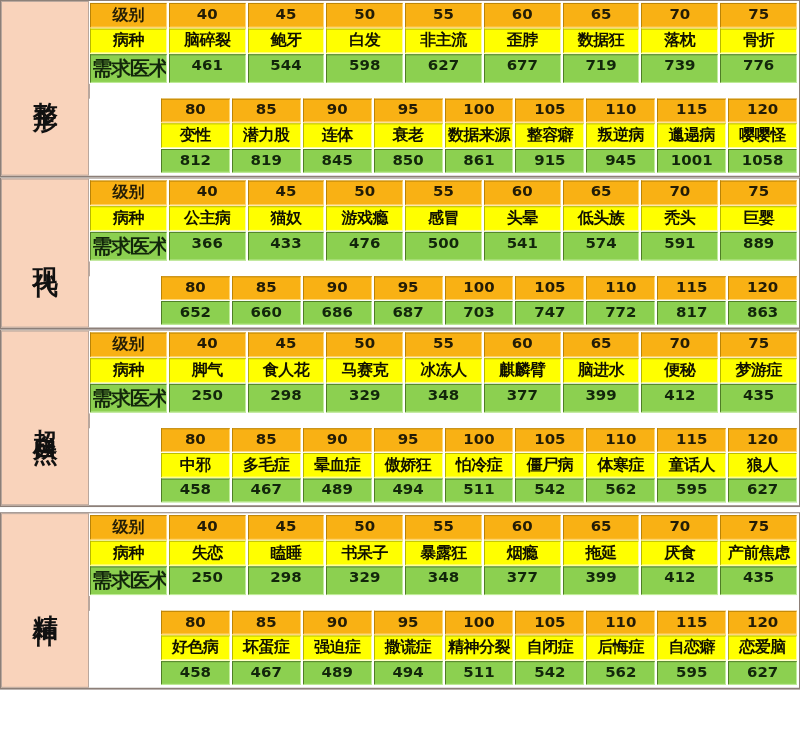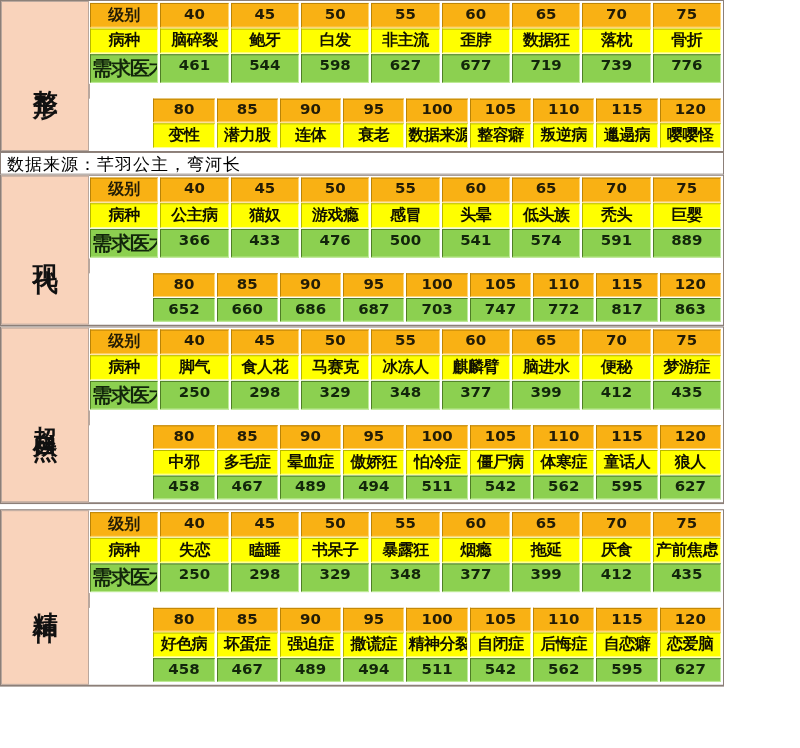--- a/index.html
+++ b/index.html
@@ -3,21 +3,21 @@
 <meta charset="utf-8">
 <style>
   html,body{margin:0;padding:0;}
   body{
     width:800px;height:748px;
     background:#ffffff;
     font-family:"DejaVu Sans","Liberation Sans",sans-serif;
     overflow:hidden;
   }
   .sheet{
-    width:724px;height:748px;
+    width:800px;height:748px;
     box-sizing:border-box;
     position:relative;
     background:#ffffff;
   }
   
   .section{
     display:flex;
     align-items:stretch;
     border:1px solid #8c7f78;
     border-bottom:2px solid #8c7f78;
@@ -187,24 +187,35 @@
               <div class="cell">变性</div>
               <div class="cell">潜力股</div>
               <div class="cell">连体</div>
               <div class="cell">衰老</div>
               <div class="cell">数据来源</div>
               <div class="cell">整容癖</div>
               <div class="cell">叛逆病</div>
               <div class="cell">邋遢病</div>
               <div class="cell">嘤嘤怪</div>
             </div>
+            <div class="row row-skill">
+              <div class="cell" style="visibility: hidden;"></div>
+              <div class="cell">812</div>
+              <div class="cell">819</div>
+              <div class="cell">845</div>
+              <div class="cell">850</div>
+              <div class="cell">861</div>
+              <div class="cell">915</div>
+              <div class="cell">945</div>
+              <div class="cell">1001</div>
+              <div class="cell">1058</div>
+            </div>
           </div>
         </div>
       </div>
-      <div class="note-row">数据来源：芊羽公主，弯河长</div>
       <div class="section">
         <div class="cat-cell">
           <span>现代</span>
         </div>
         <div class="grid-wrap">
           <div class="half">
             <div class="row row-level">
               <div class="cell hdr">级别</div>
               <div class="cell">40</div>
               <div class="cell">45</div>

